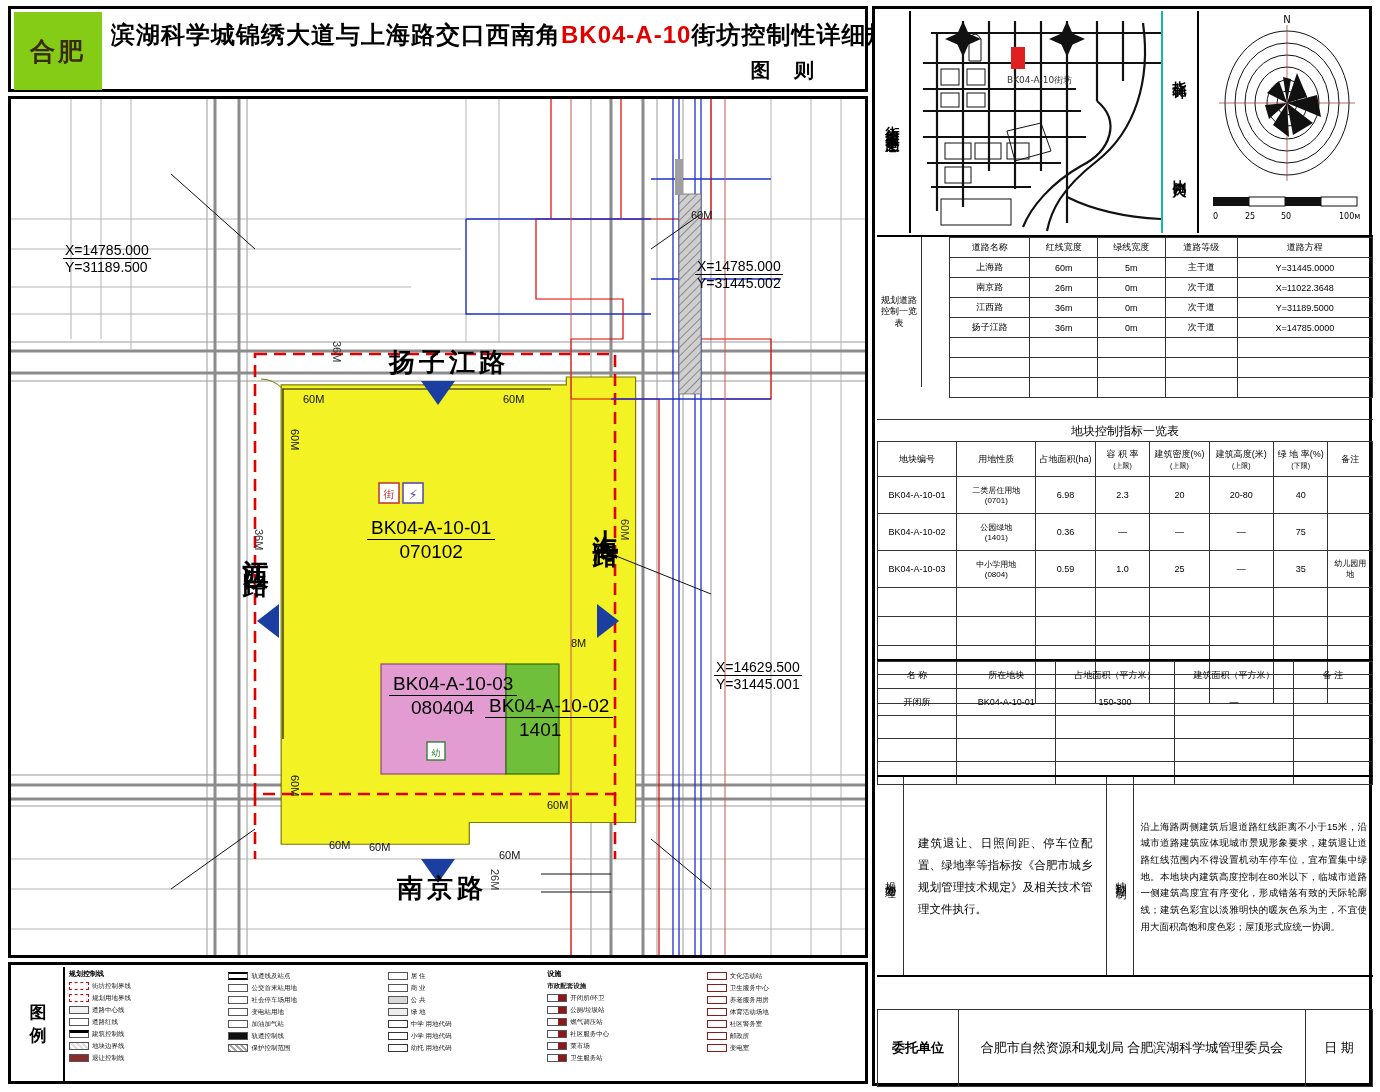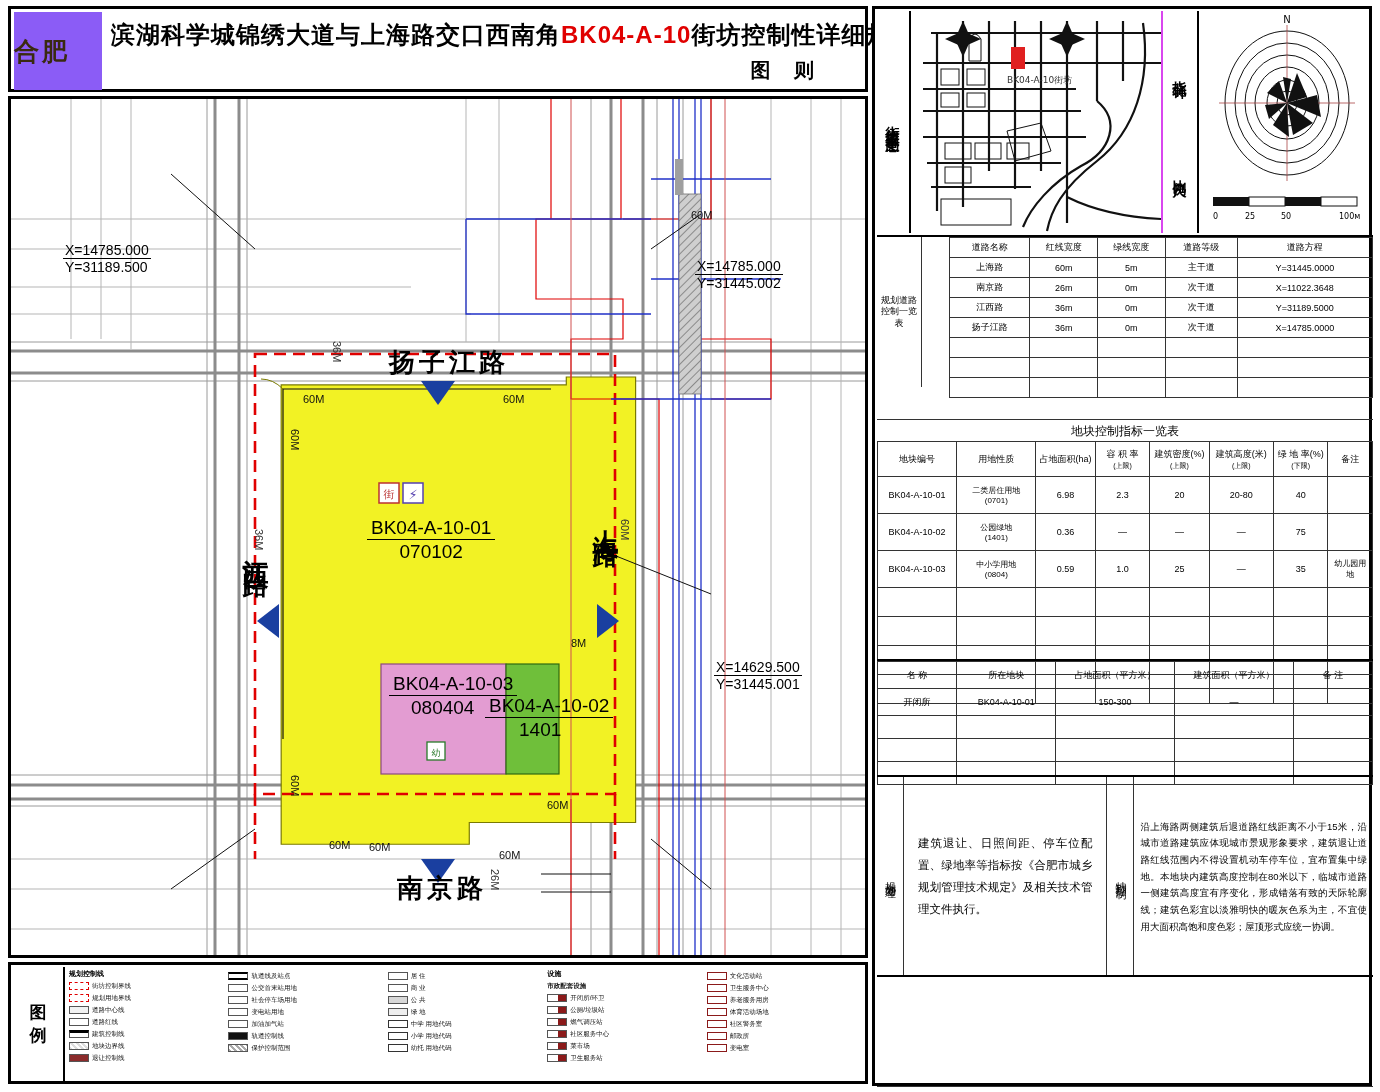--- a/index.html
+++ b/index.html
@@ -5,22 +5,22 @@
   html,body{margin:0;padding:0;background:#fff;}
   body{font-family:"Liberation Sans","DejaVu Sans",sans-serif;}
   #sheet{position:relative;width:1380px;height:1092px;background:#fff;overflow:hidden;}
 
   
   .box{position:absolute;box-sizing:border-box;}
   .vert{writing-mode:vertical-rl;text-orientation:upright;letter-spacing:2px;}
 
   
   #titleblock{left:8px;top:6px;width:860px;height:86px;border:3px solid #000;background:#fff;}
-  #hefei{position:absolute;left:3px;top:3px;width:88px;height:78px;background:#8b5cf6;
-         display:flex;align-items:center;}
+  #hefei{position:absolute;left:3px;top:3px;width:88px;height:78px;background:#84cc16;
+         display:flex;align-items:center;justify-content:center;}
   #hefei span{font-size:25px;font-weight:bold;color:#3a2a10;letter-spacing:3px;}
   #maintitle{position:absolute;left:100px;top:10px;width:748px;text-align:center;
              font-size:24px;font-weight:bold;letter-spacing:1px;white-space:nowrap;}
   #maintitle .redpart{color:#e00000;}
   #subtitle{position:absolute;right:42px;top:48px;font-size:20px;font-weight:bold;letter-spacing:9px;}
 
   
   #mapframe{left:8px;top:96px;width:860px;height:862px;border:3px solid #000;background:#fff;overflow:hidden;}
   #mapsvg{position:absolute;left:0;top:0;}
   .coordlbl{position:absolute;font-size:14px;line-height:1.15;white-space:nowrap;}
@@ -46,21 +46,21 @@
   .sw{width:20px;height:8px;border:1px solid #555;flex:none;box-sizing:border-box;}
   .lgtxt{font-size:6.5px;color:#111;white-space:nowrap;overflow:hidden;}
 
   
   #rightcol{left:872px;top:6px;width:500px;height:1080px;border:3px solid #000;background:#fff;}
 
   #loc{position:absolute;left:2px;top:2px;width:496px;height:222px;}
   #locLabel{position:absolute;left:0;top:0;width:32px;height:222px;border-right:2px solid #000;
             display:flex;align-items:center;justify-content:center;}
   #locLabel span{font-size:14px;font-weight:bold;}
-  #locMap{position:absolute;left:34px;top:0;width:250px;height:222px;border-right:2px solid #d946ef;overflow:hidden;}
+  #locMap{position:absolute;left:34px;top:0;width:250px;height:222px;border-right:2px solid #14b8a6;overflow:hidden;}
   #nsLabel{position:absolute;left:286px;top:0;width:36px;height:222px;border-right:2px solid #000;
            display:flex;flex-direction:column;align-items:center;justify-content:space-around;padding:12px 0;box-sizing:border-box;}
   #nsLabel span{font-size:14px;font-weight:bold;}
   #compass{position:absolute;left:324px;top:0;right:0;height:222px;}
 
   table.t{border-collapse:collapse;width:100%;font-size:9px;}
   table.t td,table.t th{border:1px solid #333;padding:1px 2px;text-align:center;height:17px;font-weight:normal;}
 
   #roadTbl{position:absolute;left:2px;top:226px;width:496px;height:150px;border-top:2px solid #000;}
   #roadTblLabel{position:absolute;left:0;top:0;width:44px;height:150px;border-right:1px solid #333;
@@ -781,18 +781,23 @@
         <p>沿上海路两侧建筑后退道路红线距离不小于15米，沿城市道路建筑应体现城市景观形象要求，建筑退让道路红线范围内不得设置机动车停车位，宜布置集中绿地。本地块内建筑高度控制在80米以下，临城市道路一侧建筑高度宜有序变化，形成错落有致的天际轮廓线；建筑色彩宜以淡雅明快的暖灰色系为主，不宜使用大面积高饱和度色彩；屋顶形式应统一协调。</p>
       </div>
     </div>
 
     <div id="footer">
       <table>
         <tbody>
             <tr class="blankrow">
           <td style="border:none;border-bottom:1px solid #333;"></td>
         </tr>
+        <tr>
+          <td class="k">委托单位</td>
+          <td>合肥市自然资源和规划局   合肥滨湖科学城管理委员会</td>
+          <td class="d">日  期</td>
+        </tr>
       </tbody>
         </table>
     </div>
 
   </div>
 </div>
 
 </body></html>

